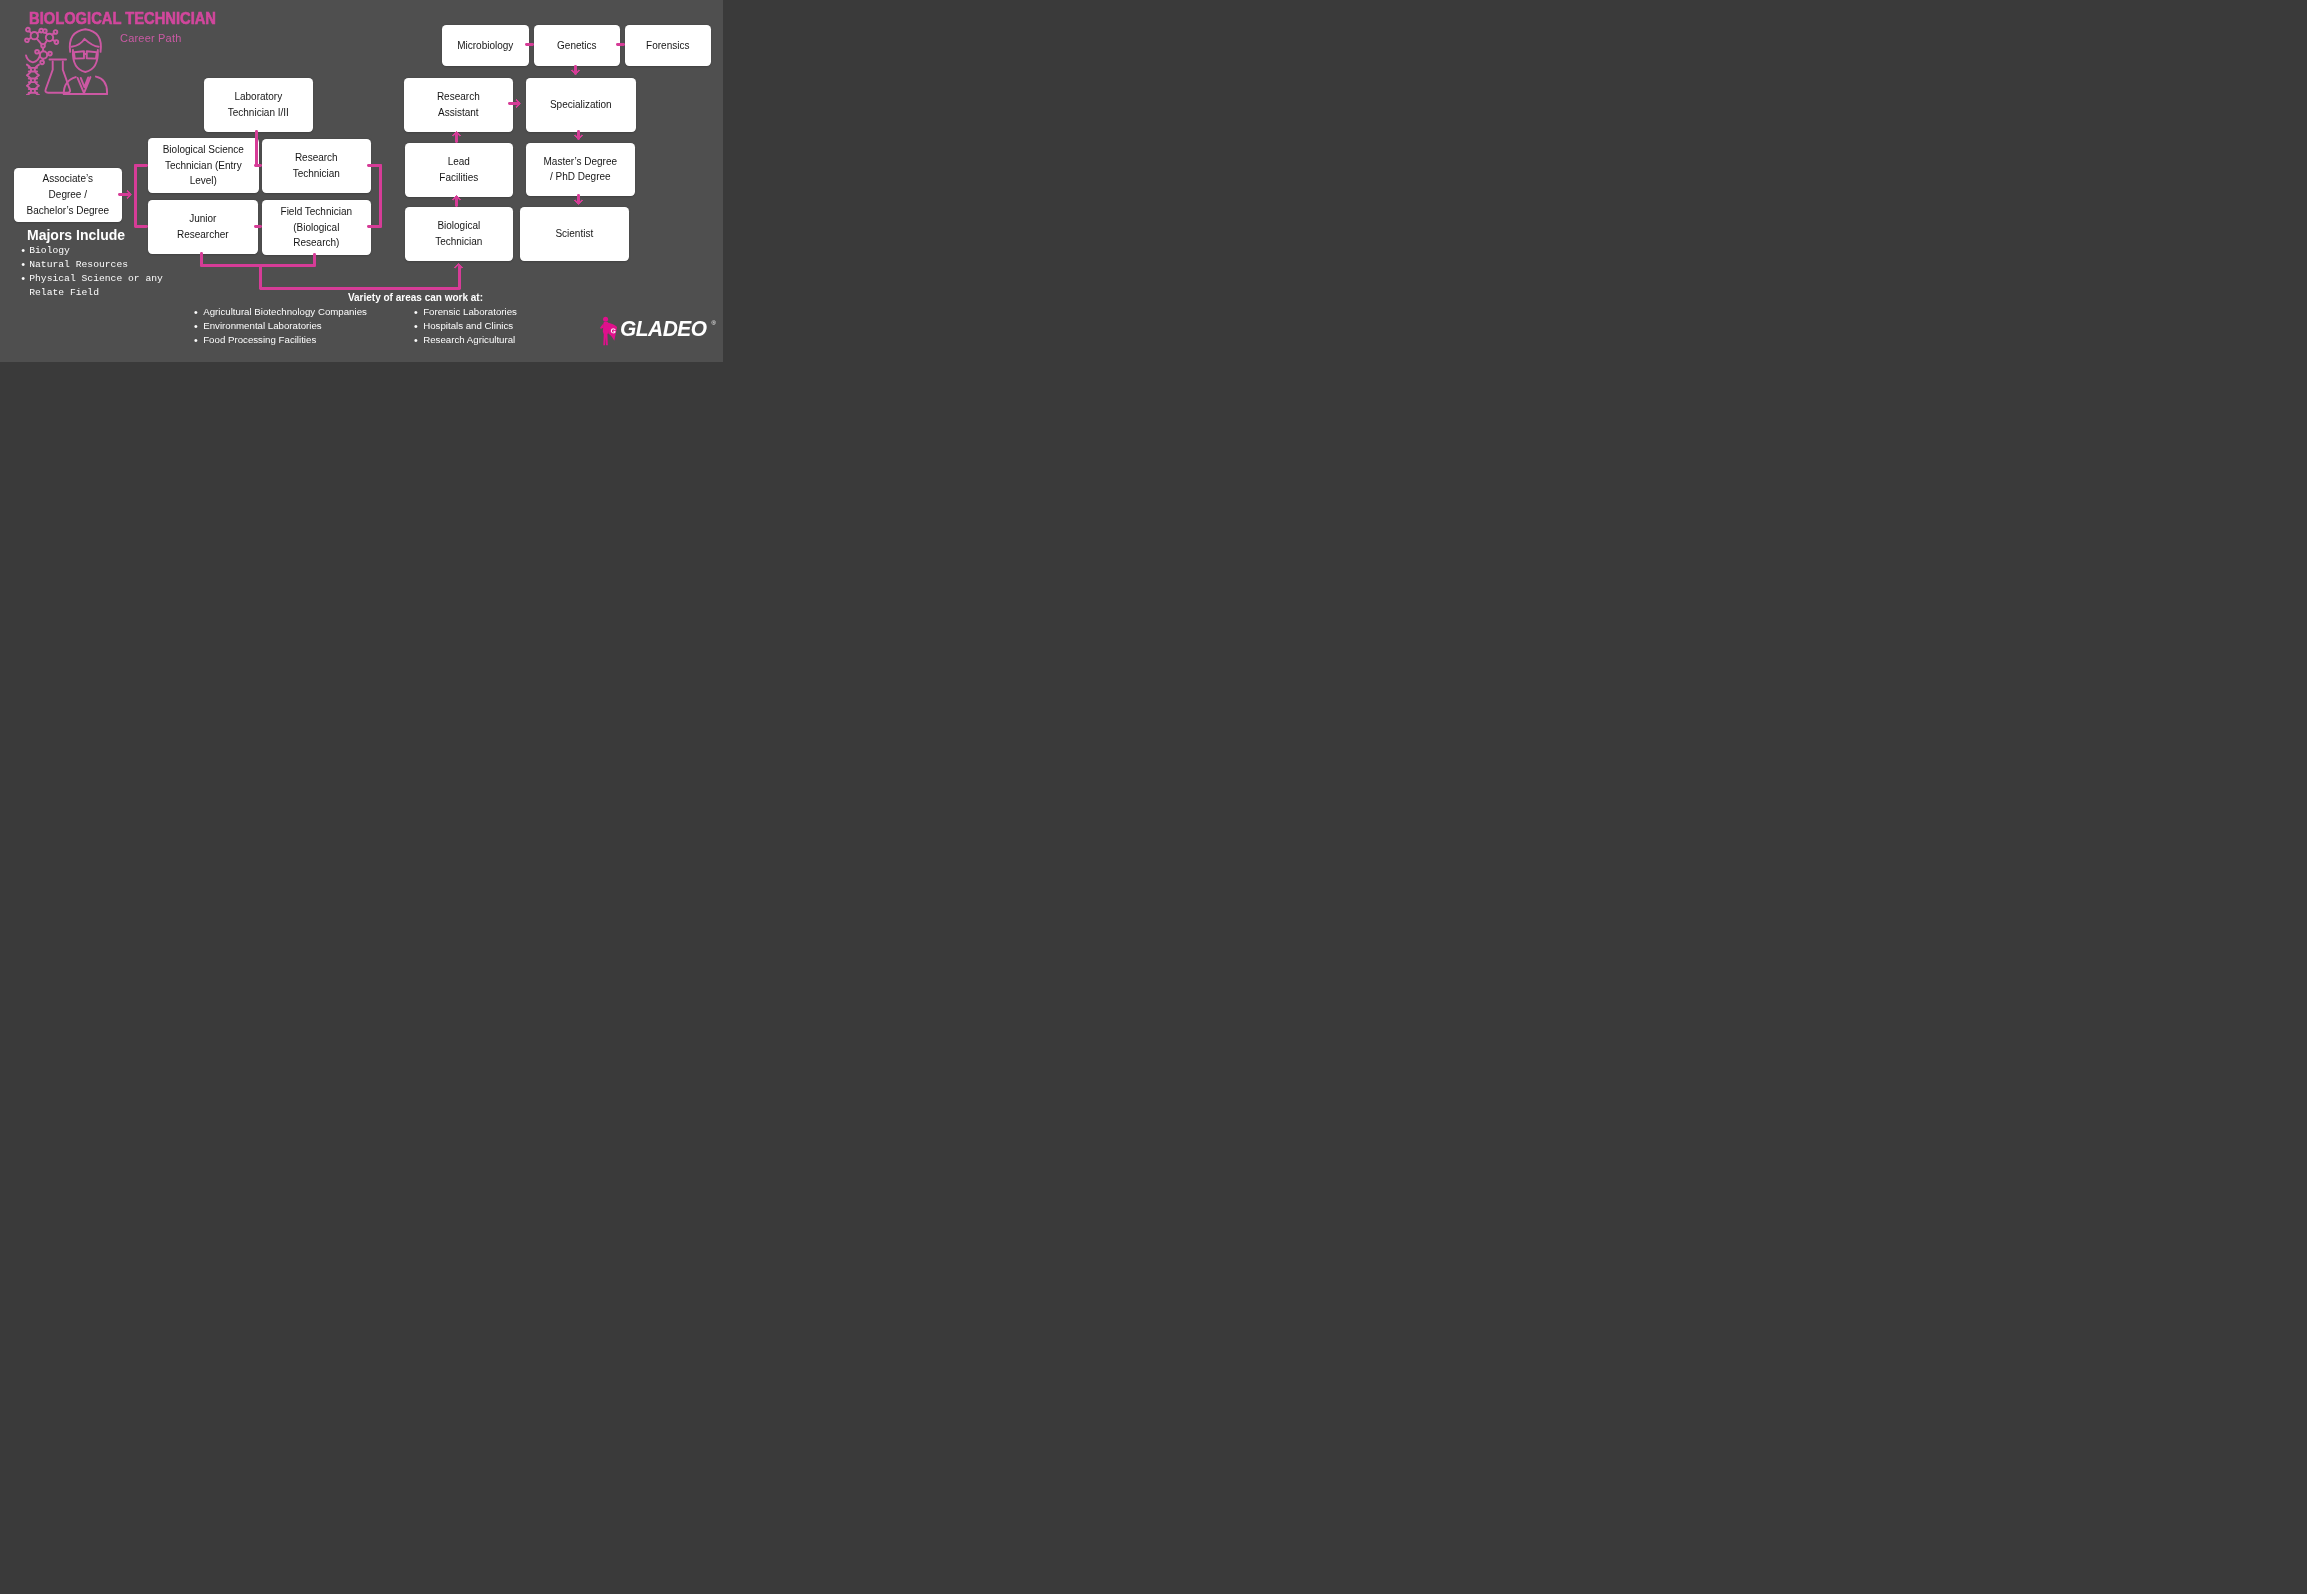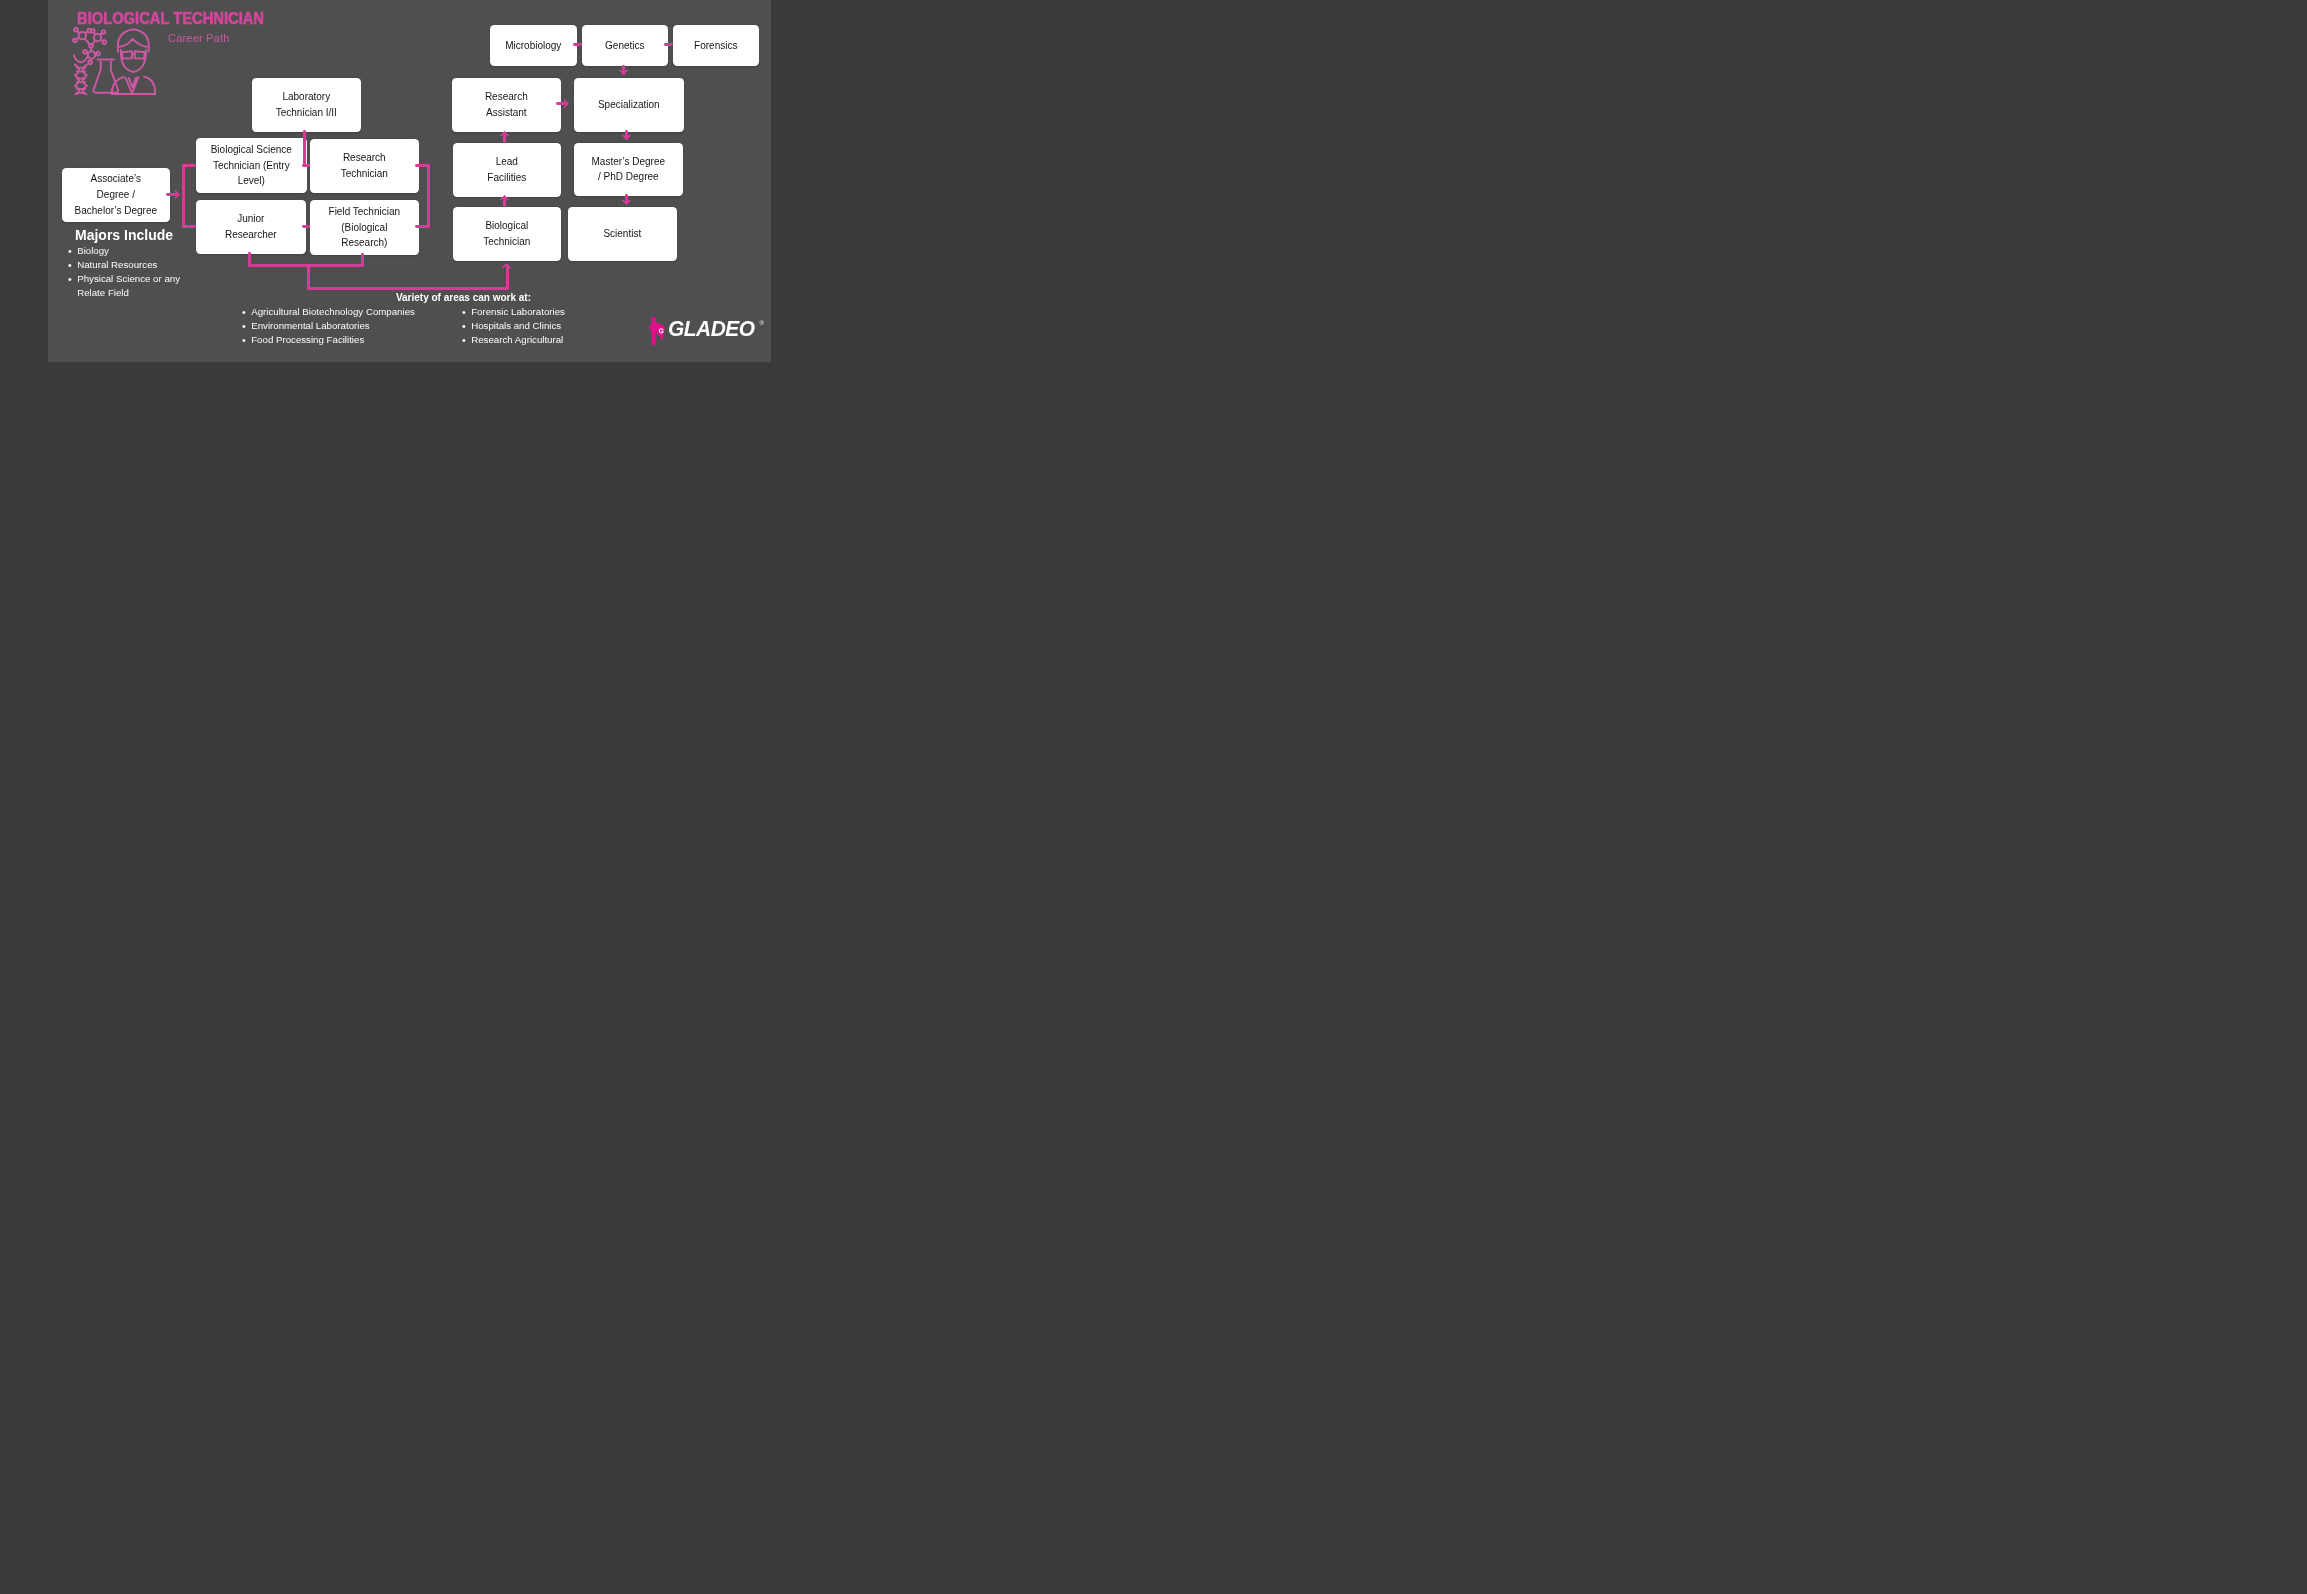--- a/index.html
+++ b/index.html
@@ -1,21 +1,20 @@
 <!DOCTYPE html>
 <html style="font-size:7.4px"><head>
 <meta charset="utf-8">
 <style>
   :root{ --pink:#d63c97; }
   html,body{margin:0;padding:0;background:#3a3a3a;}
   .stage{
     position:relative;width:723px;height:362px;overflow:hidden;
     background:#4f4f4f;
     font-family:"Liberation Sans",sans-serif;
-    margin-left:48px;
   }
   
   .node{
     position:absolute;background:#fff;border-radius:4.2px;
     display:flex;align-items:center;justify-content:center;
     text-align:center;color:#161616;font-size:10px;line-height:15.7px;
     white-space:pre-line;box-shadow:0 0.9px 1.8px rgba(0,0,0,.18);
     padding:0.9px 1.8px;
   }
   
@@ -37,21 +36,21 @@
   }
   .subtitle{position:absolute;left:120px;top:32px;color:#ca5aa4;font-size:11px;letter-spacing:0.2px;}
   .illu{position:absolute;left:23px;top:26px;}
   
   .heading{position:absolute;color:#fff;font-weight:700;}
   .h-majors{left:27px;top:227px;font-size:14px;}
   .h-variety{left:252px;top:292px;width:231px;text-align:right;font-size:10px;}
   .blist{position:absolute;list-style:none;margin:0;padding:0;color:#fdfdfd;font-size:9.7px;}
   .blist li{position:relative;padding-left:9.2px;line-height:14px;white-space:pre-line;}
   .blist li::before{content:"\2022";position:absolute;left:0;top:0;font-size:10.6px;}
-  .list-majors{left:20px;top:244px;}
+  .list-majors{left:20px;top:244px;font-family:Liberation Mono, monospace;}
   .list-majors li{line-height:14px;}
   .list-work-left{left:194px;top:305px;}
   .list-work-right{left:414px;top:305px;}
   
   .logo{position:absolute;left:600px;top:316px;height:35px;display:flex;align-items:flex-start;}
   .logo .figure{margin-right:1.8px;}
   .logo .brand{
     color:#fff;font-size:22px;font-weight:700;font-style:italic;
     letter-spacing:-0.5px;transform:scaleX(.95);transform-origin:left center;
   }

